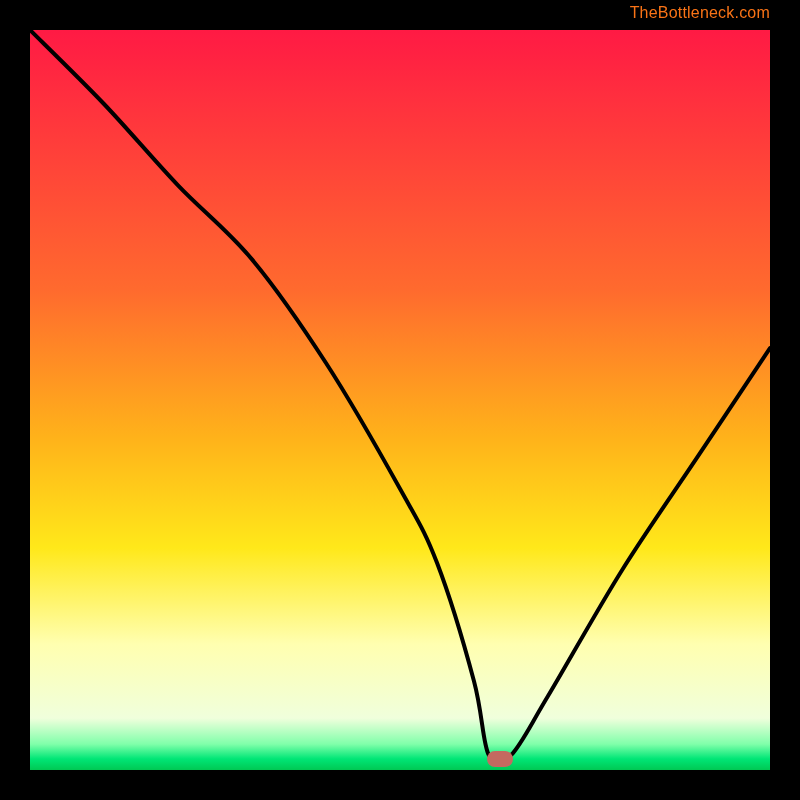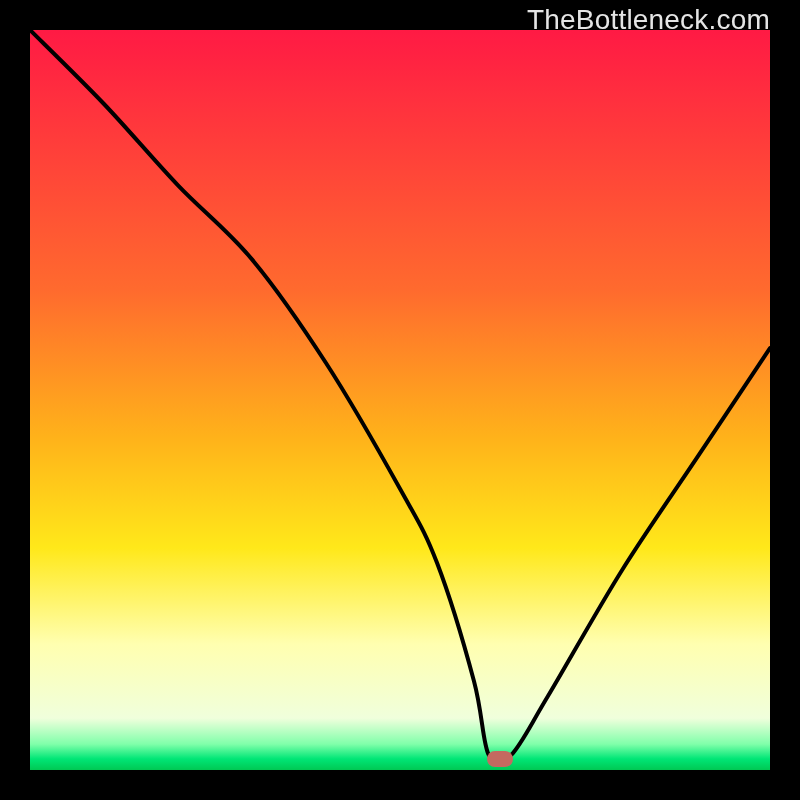--- a/index.html
+++ b/index.html
@@ -52,23 +52,23 @@
     position: absolute;
     width: 26px;
     height: 16px;
     border-radius: 8px;
     transform: translate(-50%, -50%);
   }
   .watermark {
     position: absolute;
     top: 4px;
     right: 30px;
-    color: #e5e5e5;
+    color: #f97316;
     font-family: Arial, Helvetica, sans-serif;
-    font-size: 28px;
+    font-size: 16px;
     letter-spacing: 0.2px;
   }
 </style>
 </head>
 <body>
 
 <div class="frame">
 
   <div class="watermark">TheBottleneck.com</div>
 

